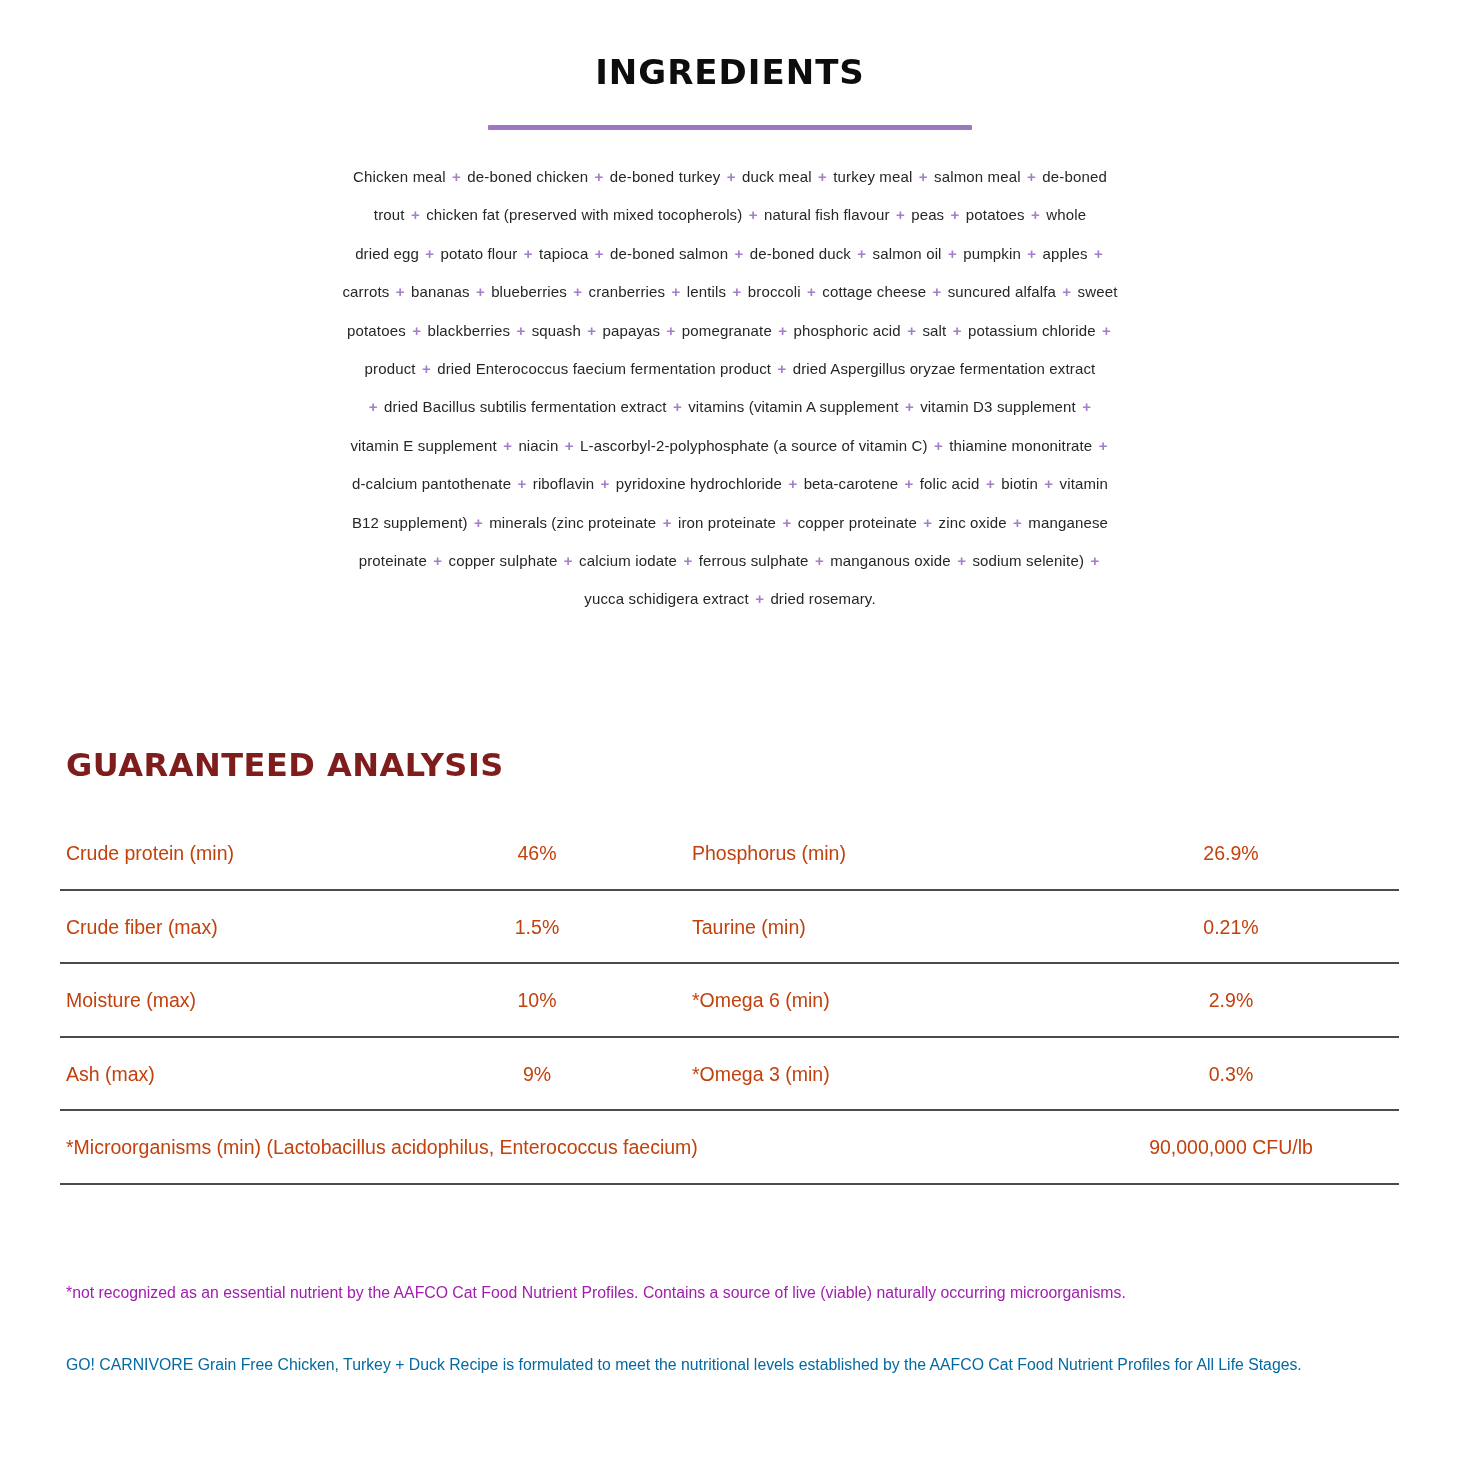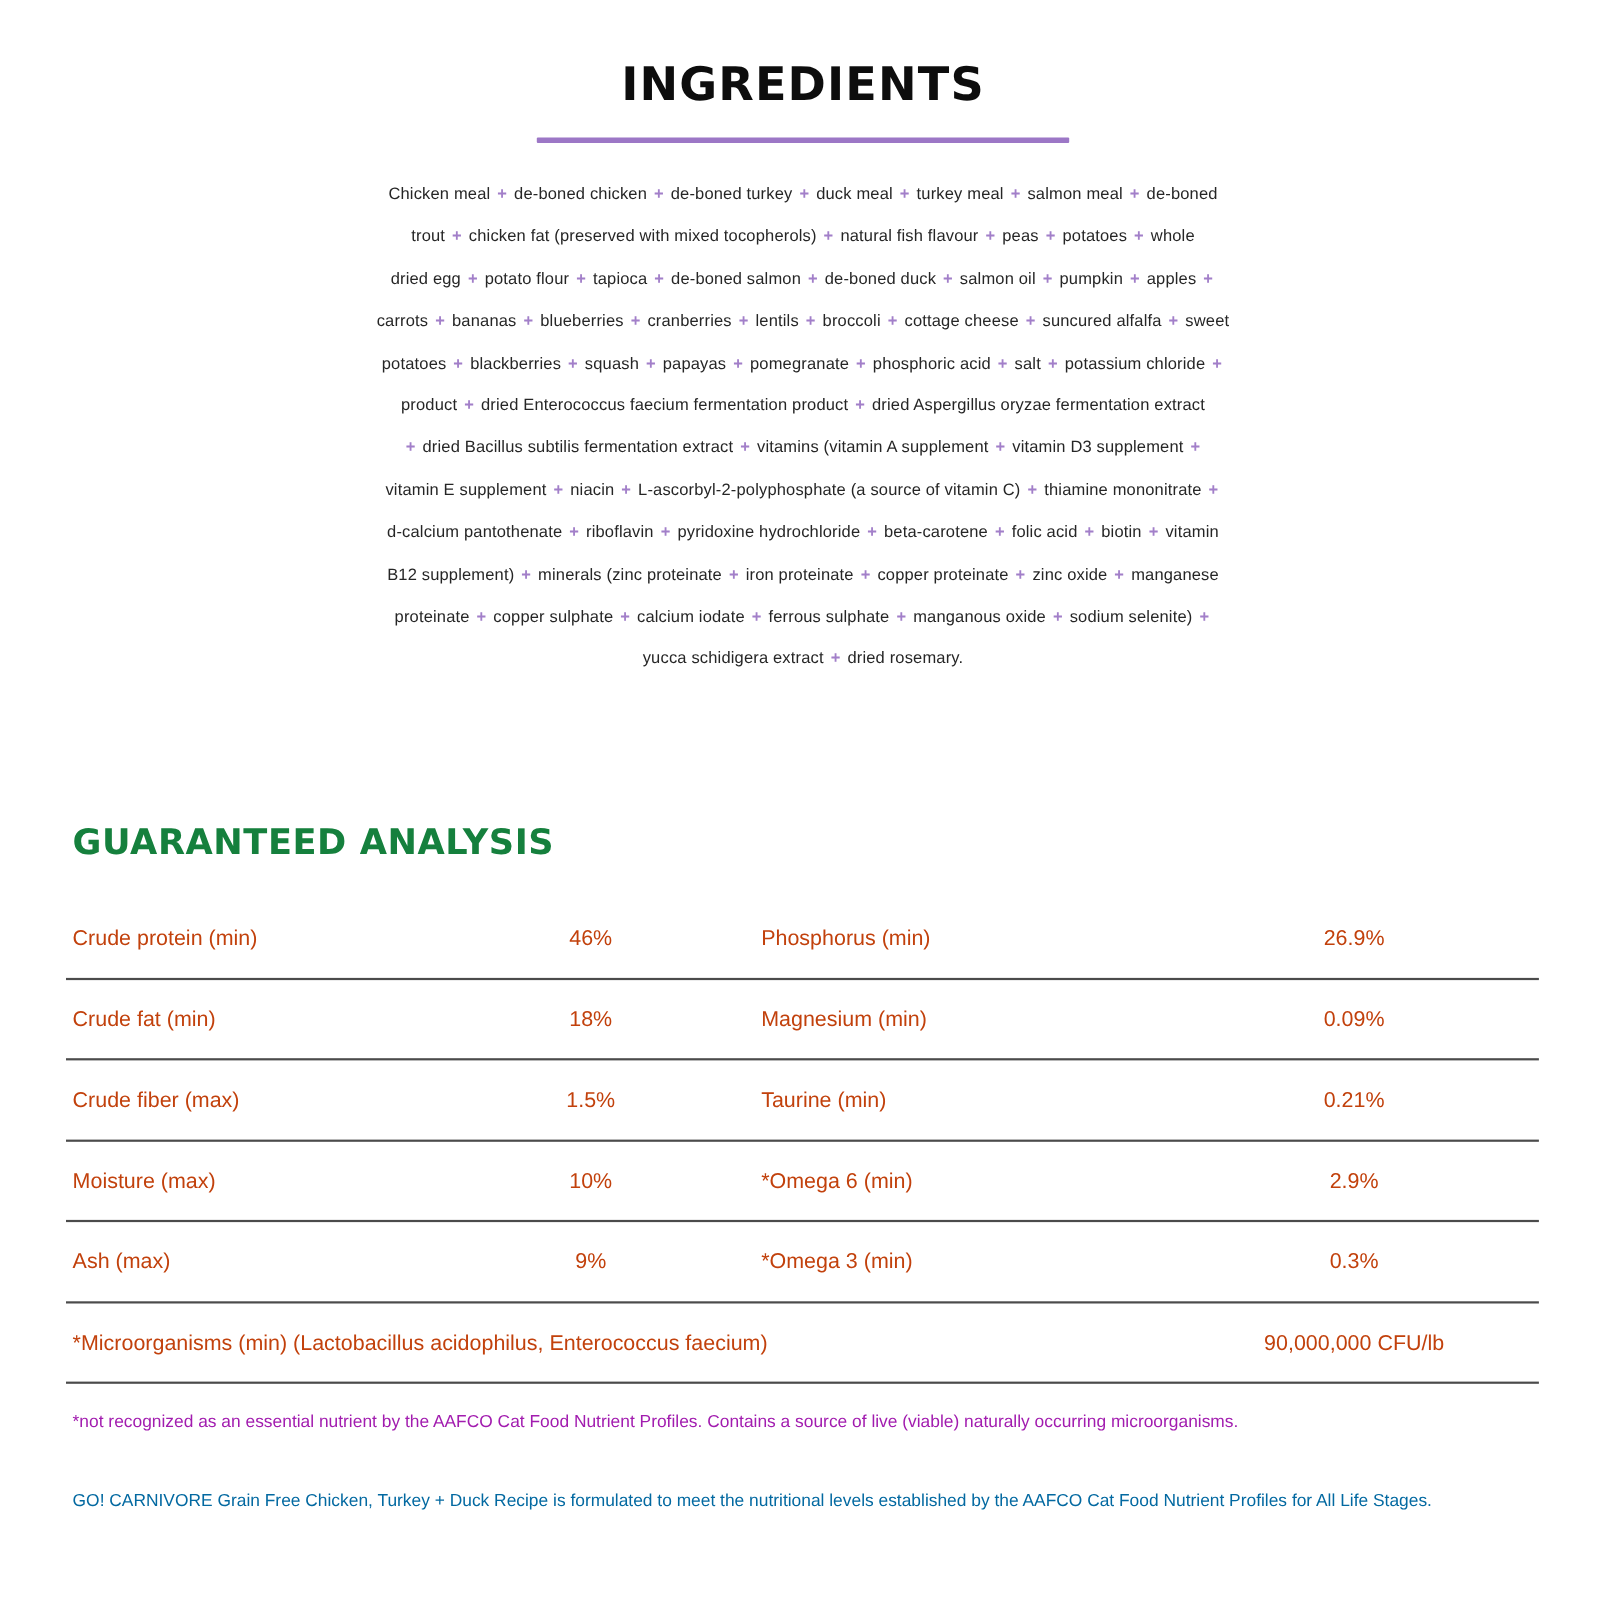--- a/index.html
+++ b/index.html
@@ -3,37 +3,37 @@
 <meta charset="utf-8">
 <style>
   html, body { margin: 0; padding: 0; background: #ffffff; }
   body {
     width: 1460px; height: 1460px; position: relative; overflow: hidden;
     font-family: "Liberation Sans", "DejaVu Sans", sans-serif;
     color: #2a2a2a;
   }
   .ing-title {
     position: absolute; left: 0; width: 1460px; top: 52px;
-    text-align: center; font-weight: 900; font-size: 42px; letter-spacing: 1px;
+    text-align: center; font-weight: 900; font-size: 34px; letter-spacing: 1px;
     color: #0d0d0d; font-family: "DejaVu Sans", sans-serif;
   }
   .ing-rule {
     position: absolute; left: 488px; width: 484px; top: 125px; height: 5px;
     background: #9c77c6; border-radius: 1px;
   }
   .ing-body {
     position: absolute; left: 40px; width: 1380px; top: 158px;
     text-align: center; font-size: 15px; line-height: 38.4px; color: #262626;
     letter-spacing: 0.15px;
   }
   .ing-line { display: block; white-space: nowrap; }
   .plus { color: #a27fc9; font-weight: 700; padding: 0 2px; }
   .ga-title {
     position: absolute; left: 66px; top: 746px;
-    font-weight: 900; font-size: 32px; letter-spacing: 0.5px; color: #15803d;
+    font-weight: 900; font-size: 32px; letter-spacing: 0.5px; color: #7f1d1d;
     font-family: "DejaVu Sans", sans-serif;
   }
   .ga-table { position: absolute; left: 60px; width: 1339px; top: 817px; }
   .ga-row {
     position: relative; height: 71.5px; border-bottom: 2.5px solid #4b4b4b;
     font-size: 19.5px; color: #c2410c;
   }
   .ga-row span { position: absolute; top: 25px; white-space: nowrap; }
   .c-l1 { left: 6px; }
   .c-v1 { left: 477px; width: 0; text-align: center; }
@@ -74,30 +74,20 @@
     <span class="c-l1">Crude protein (min)</span>
     <span class="c-v1">
         <i>46%</i>
       </span>
     <span class="c-l2">Phosphorus (min)</span>
     <span class="c-v2">
         <i>26.9%</i>
       </span>
   </div>
   <div class="ga-row">
-    <span class="c-l1">Crude fat (min)</span>
-    <span class="c-v1">
-        <i>18%</i>
-      </span>
-    <span class="c-l2">Magnesium (min)</span>
-    <span class="c-v2">
-        <i>0.09%</i>
-      </span>
-  </div>
-  <div class="ga-row">
     <span class="c-l1">Crude fiber (max)</span>
     <span class="c-v1">
         <i>1.5%</i>
       </span>
     <span class="c-l2">Taurine (min)</span>
     <span class="c-v2">
         <i>0.21%</i>
       </span>
   </div>
   <div class="ga-row">

